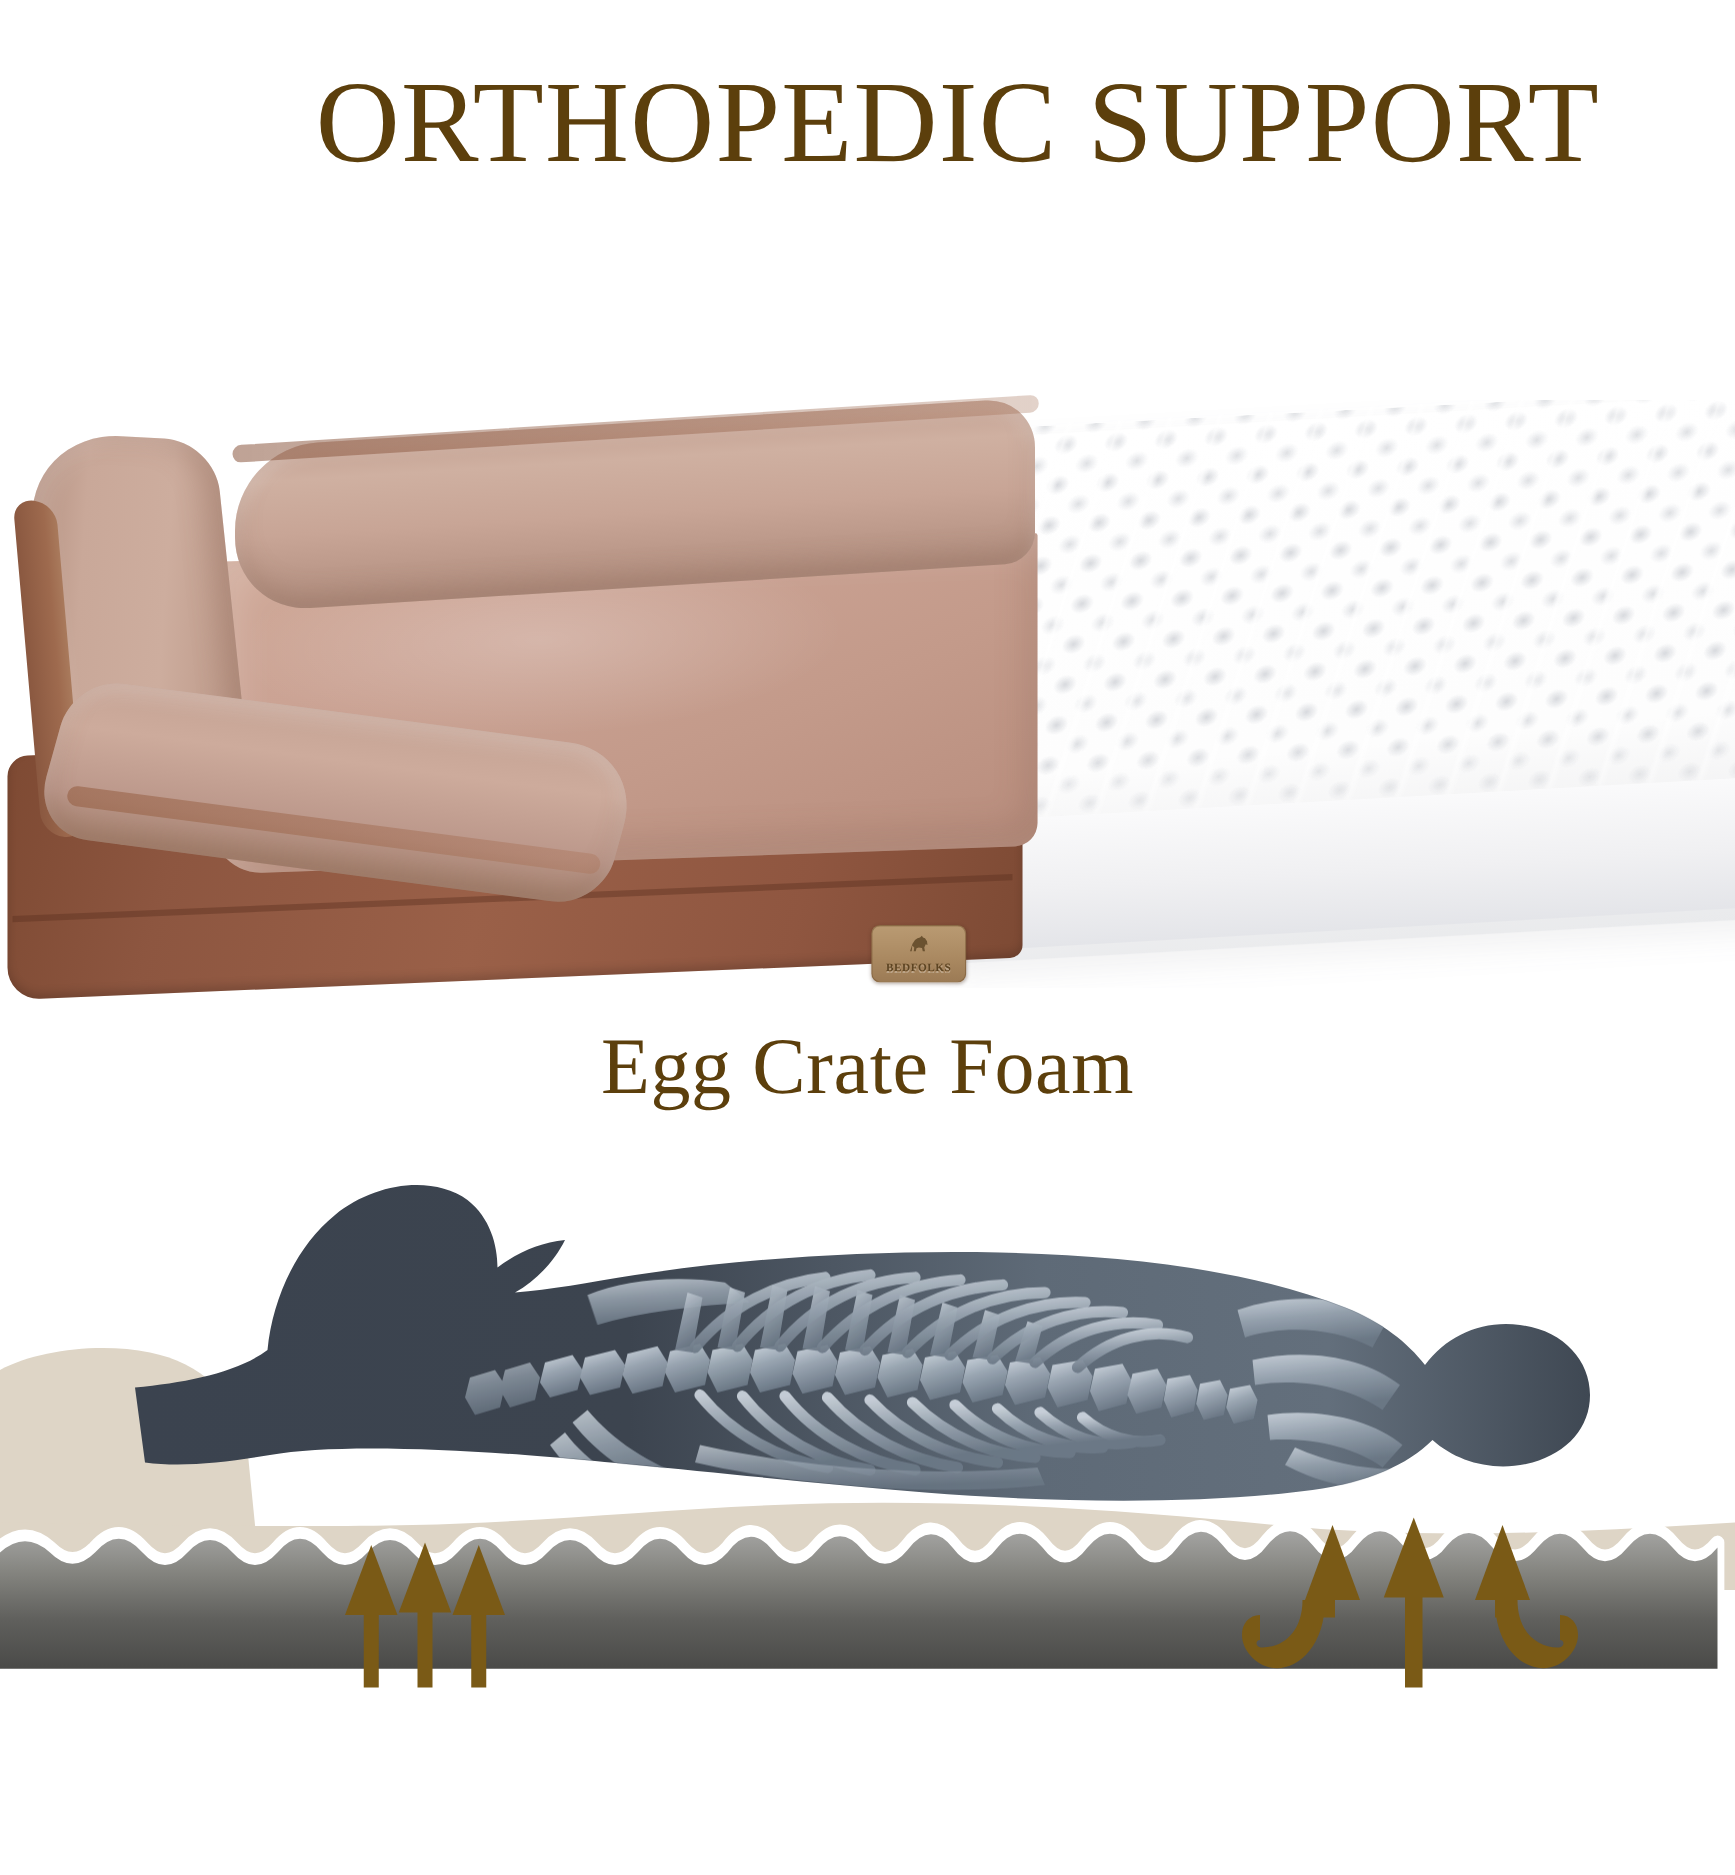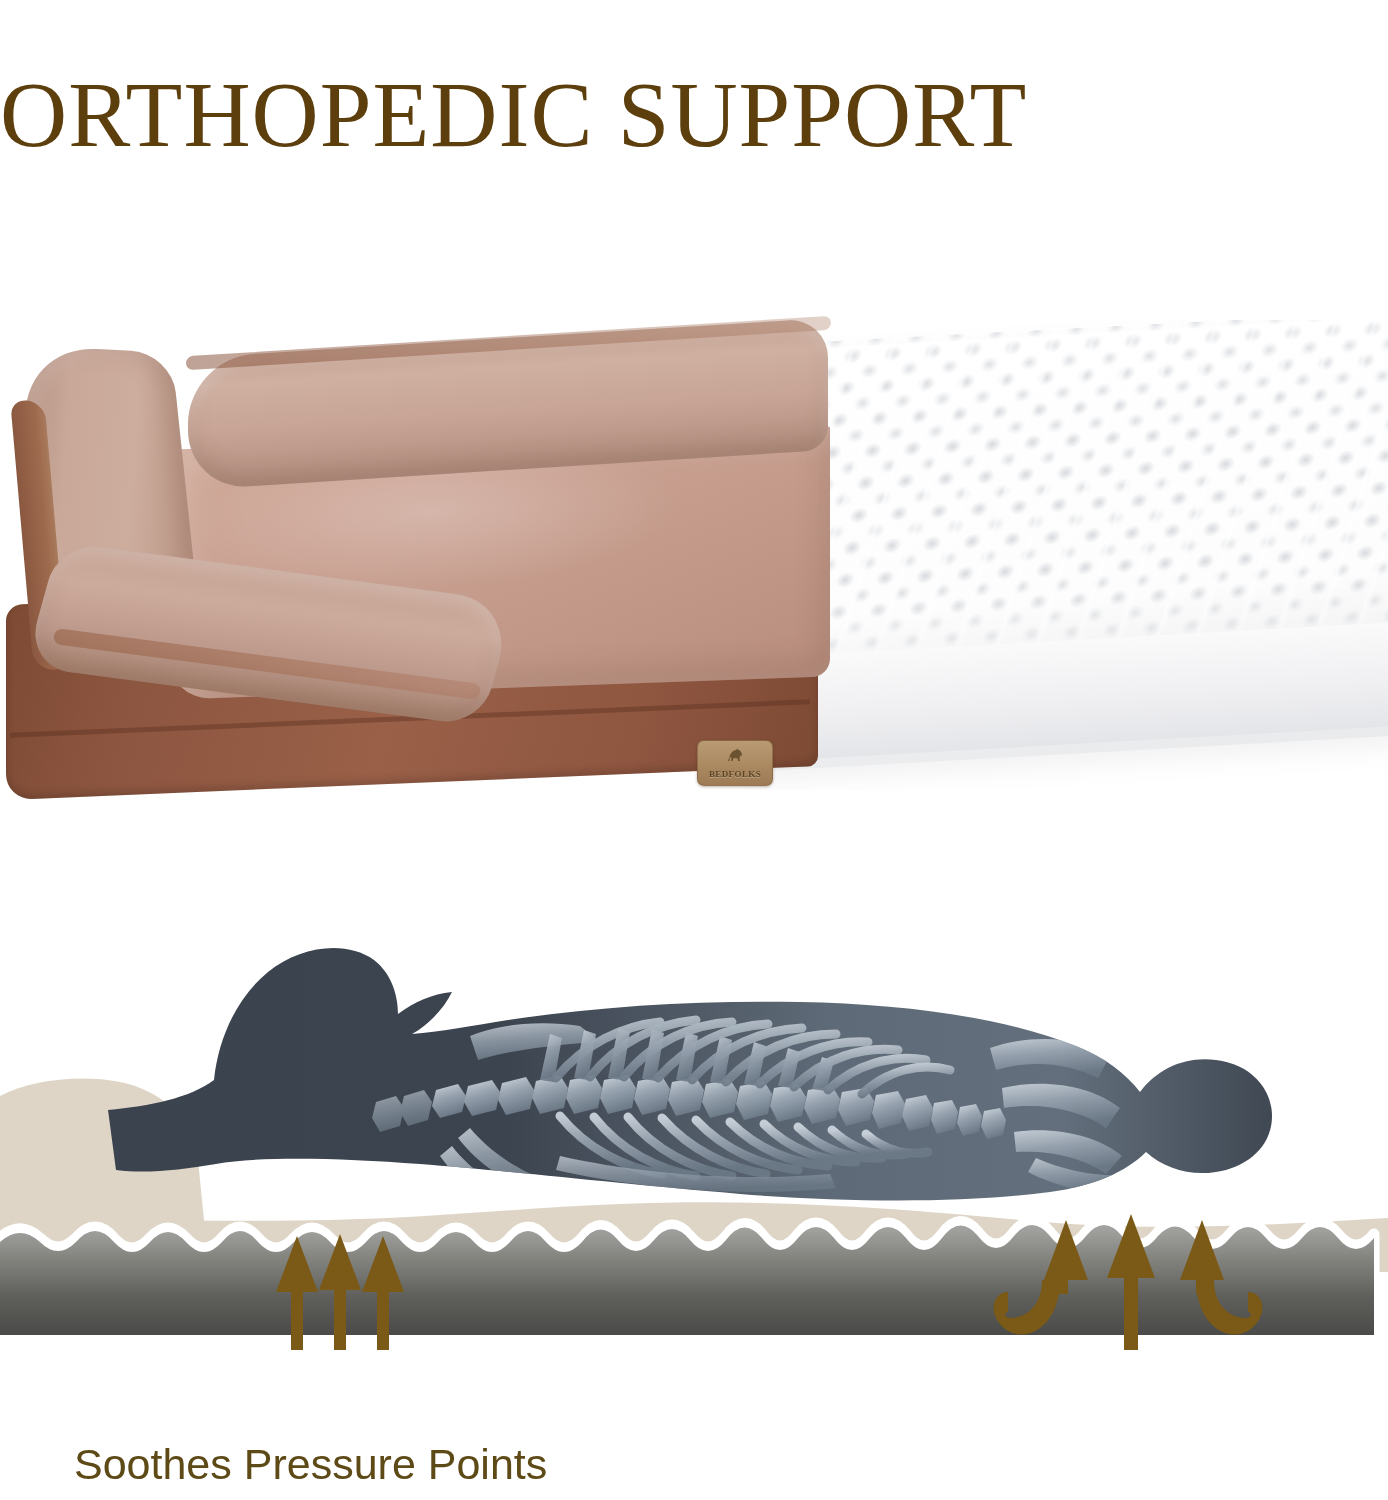--- a/index.html
+++ b/index.html
@@ -16,24 +16,24 @@
   #page {
     position: relative;
     width: 1388px;
     height: 1500px;
     background: #ffffff;
   }
 
   
   .headline {
     position: absolute;
-    top: 68px;
+    top: 52px;
     left: 0;
     width: 1280px;
-    text-align: left;
+    text-align: right;
     font-family: "Liberation Serif", "DejaVu Serif", serif;
     font-size: 93px;
     line-height: 1.02;
     letter-spacing: 1px;
     color: #5c3f0c;
     font-weight: 400;
     white-space: nowrap;
   }
 
   
@@ -349,20 +349,21 @@
   <div class="brand-tag">
     <span class="brand-mark">
       <svg width="20" height="17" viewBox="0 0 20 17">
         <path d="M3 14 L5 8 L7 5 L9 3.5 L11 3 L12.5 1.6 L13.4 3 L15 3.6 L16.6 6 L17 9 L15.6 8.4
                  L14.4 11 L15 14 L13.2 14 L12.6 11.4 L10 11 L8.2 11.6 L7.6 14 L6 14 L6.4 11 L4.8 9.4 L4.4 14 Z" fill="#6b5230"></path>
       </svg>
     </span>
     <span class="brand-text">BEDFOLKS</span>
   </div>
 
+  <div class="caption-foam">Egg Crate Foam</div>
 
   <div class="diagram">
     <svg width="1388" height="430" viewBox="0 0 1388 430">
       <defs>
 
         <linearGradient id="bodyGrad" x1="0" y1="0" x2="1" y2="0">
           <stop offset="0%" stop-color="#3b434f"></stop>
           <stop offset="34%" stop-color="#3c444f"></stop>
           <stop offset="48%" stop-color="#4d5763"></stop>
           <stop offset="62%" stop-color="#5e6a77"></stop>
@@ -594,16 +595,15 @@
                    C 1252 392, 1252 398, 1246 398
                    C 1230 398, 1214 386, 1214 360 Z" fill="#7a5a16"></path>
           <path d="M1202 300 L 1224 360 L 1180 360 Z"></path>
           <rect x="1196" y="350" width="12" height="24"></rect>
         </g>
       </g>
     </svg>
   </div>
 
   <div class="label-row">
-    <div class="label-left">Soothes Pressure Points</div>
   </div>
 
 </div>
 
 </body></html>

